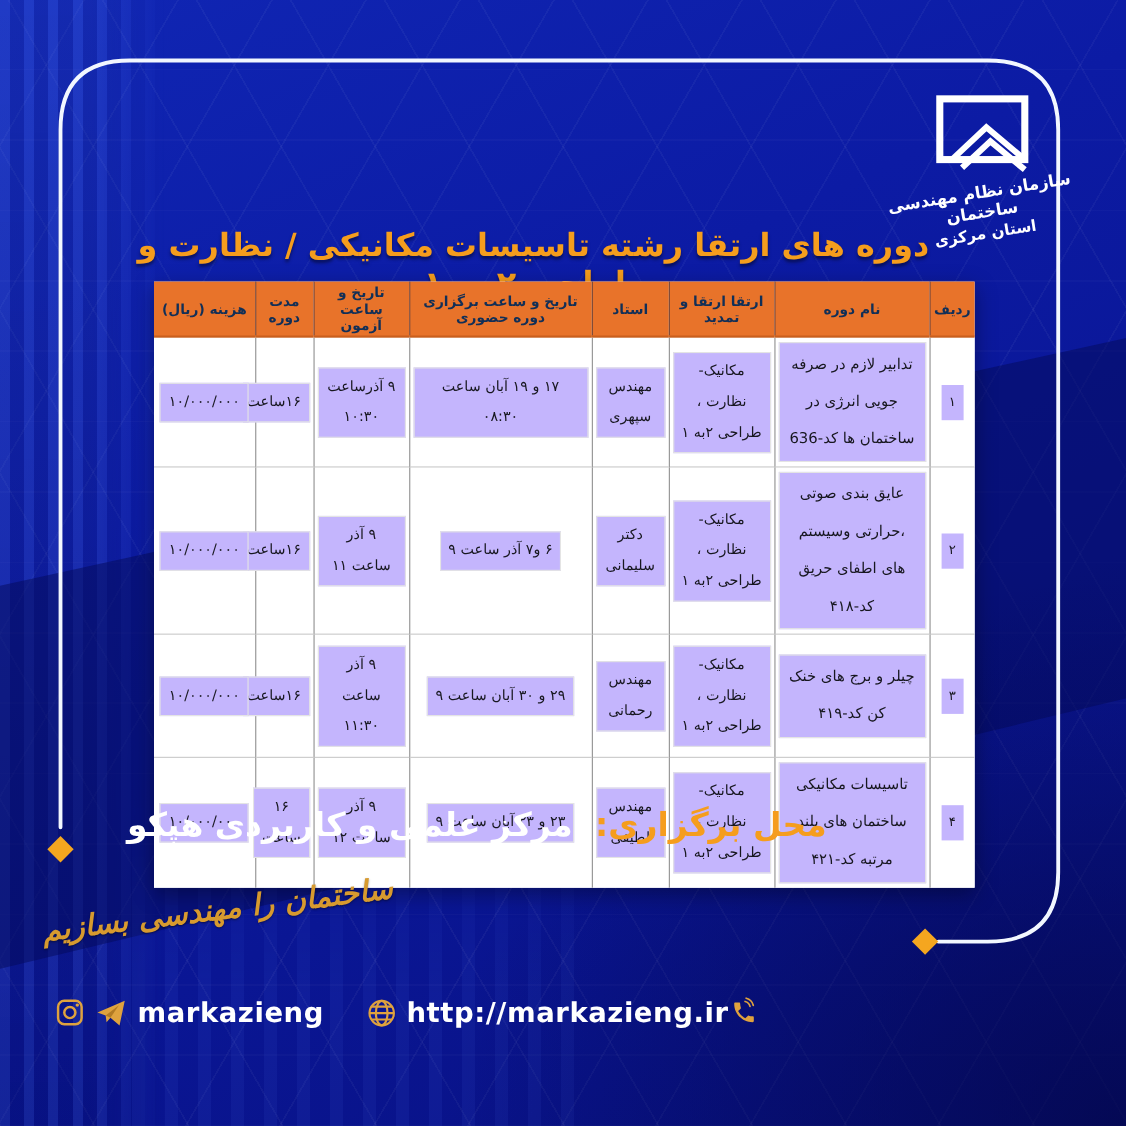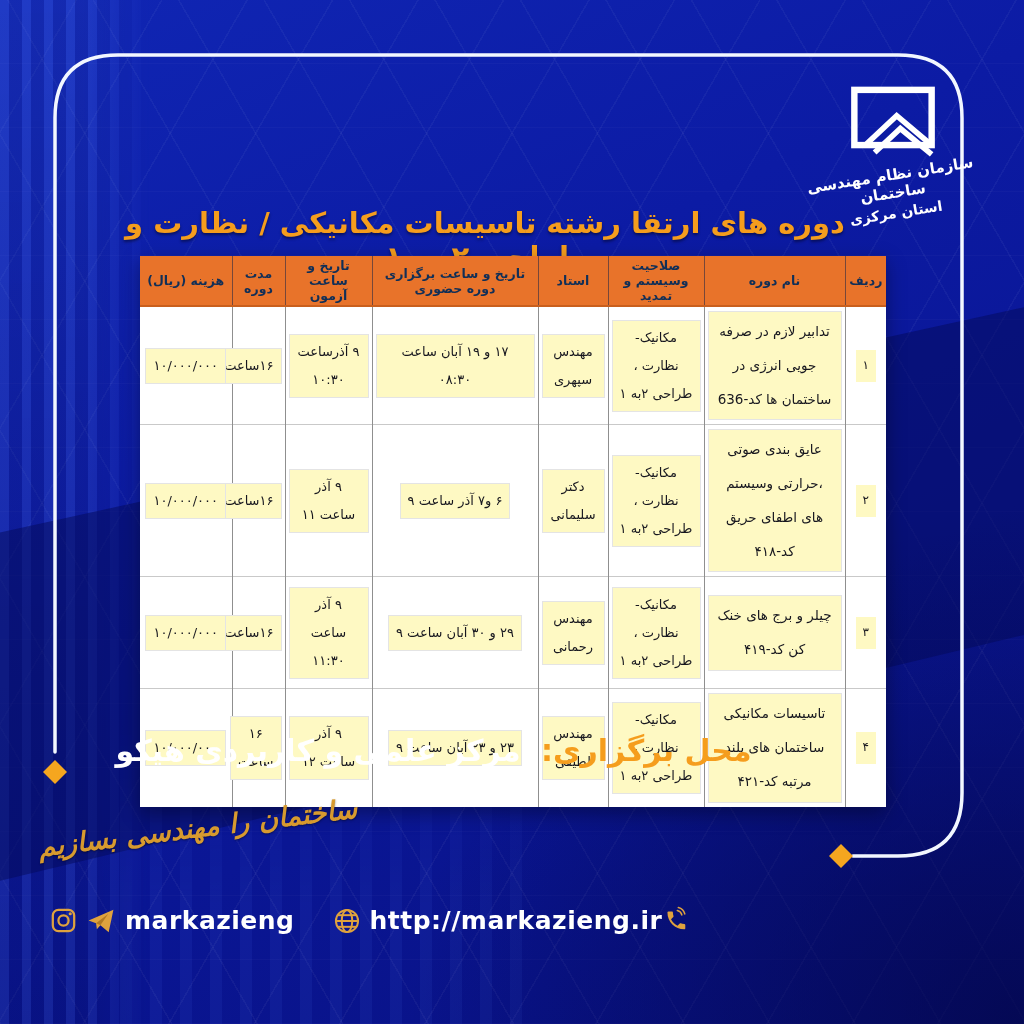--- a/index.html
+++ b/index.html
@@ -52,21 +52,21 @@
   table.courses thead th{height:34px;background:#E8732A;color:#112F57;font-size:12.5px;font-weight:bold;
     border-left:1px solid rgba(25,35,70,0.55);border-bottom:2px solid #c95f1d;padding:2px 3px;}
   table.courses thead th:last-child{border-left:none;}
   table.courses tbody td{background:#ffffff;text-align:center;vertical-align:middle;
     border-left:1px solid #8f8f8f;border-top:1px solid #c9c9c9;padding:4px 3px;}
   table.courses tbody td:last-child{border-left:none;}
   table.courses tbody tr:nth-child(1){height:92px;}
   table.courses tbody tr:nth-child(2){height:125px;}
   table.courses tbody tr:nth-child(3){height:112px;}
   table.courses tbody tr:nth-child(4){height:100px;}
-  .cellbox{display:inline-block;border:1px solid #e4e4e4;background:#fef9c3;color:#17171f;
+  .cellbox{display:inline-block;border:1px solid #e4e4e4;background:#c4b5fd;color:#17171f;
     font-size:13px;line-height:2.15;padding:3px 7px;max-width:96%;}
   td[data-name="cell-name"] .cellbox{font-size:13.5px;line-height:2.5;}
   td[data-name="cell-row"] .cellbox{border:none;font-size:12px;}
   
   .venue{position:absolute;top:733px;left:0;width:867px;text-align:center;direction:rtl;
     font-size:30px;font-weight:bold;}
   .venue-label{color:#F59D1D;margin-left:10px;}
   .venue-value{color:#ffffff;}
   
   .slogan{position:absolute;left:38px;top:812px;width:320px;color:#D79A2F;
@@ -118,21 +118,21 @@
         <col class="c4">
       <col class="c5">
         <col class="c6">
         <col class="c7">
         <col class="c8">
     </colgroup>
     <thead>
       <tr data-name="table-header-row">
           <th data-name="column-header">ردیف</th>
           <th data-name="column-header">نام دوره</th>
-          <th data-name="column-header">صلاحیت وسیستم و تمدید</th>
+          <th data-name="column-header">ارتقا ارتقا و تمدید</th>
           <th data-name="column-header">استاد</th>
           <th data-name="column-header">تاریخ و ساعت برگزاری دوره حضوری</th>
           <th data-name="column-header">تاریخ و ساعت آزمون</th>
           <th data-name="column-header">مدت دوره</th>
           <th data-name="column-header">هزینه (ریال)</th>
         </tr>
     </thead>
     <tbody data-name="table-body">
         <tr data-name="table-row">
           <td data-name="cell-row"><span class="cellbox" data-name="cell-text-row">۱</span></td>

